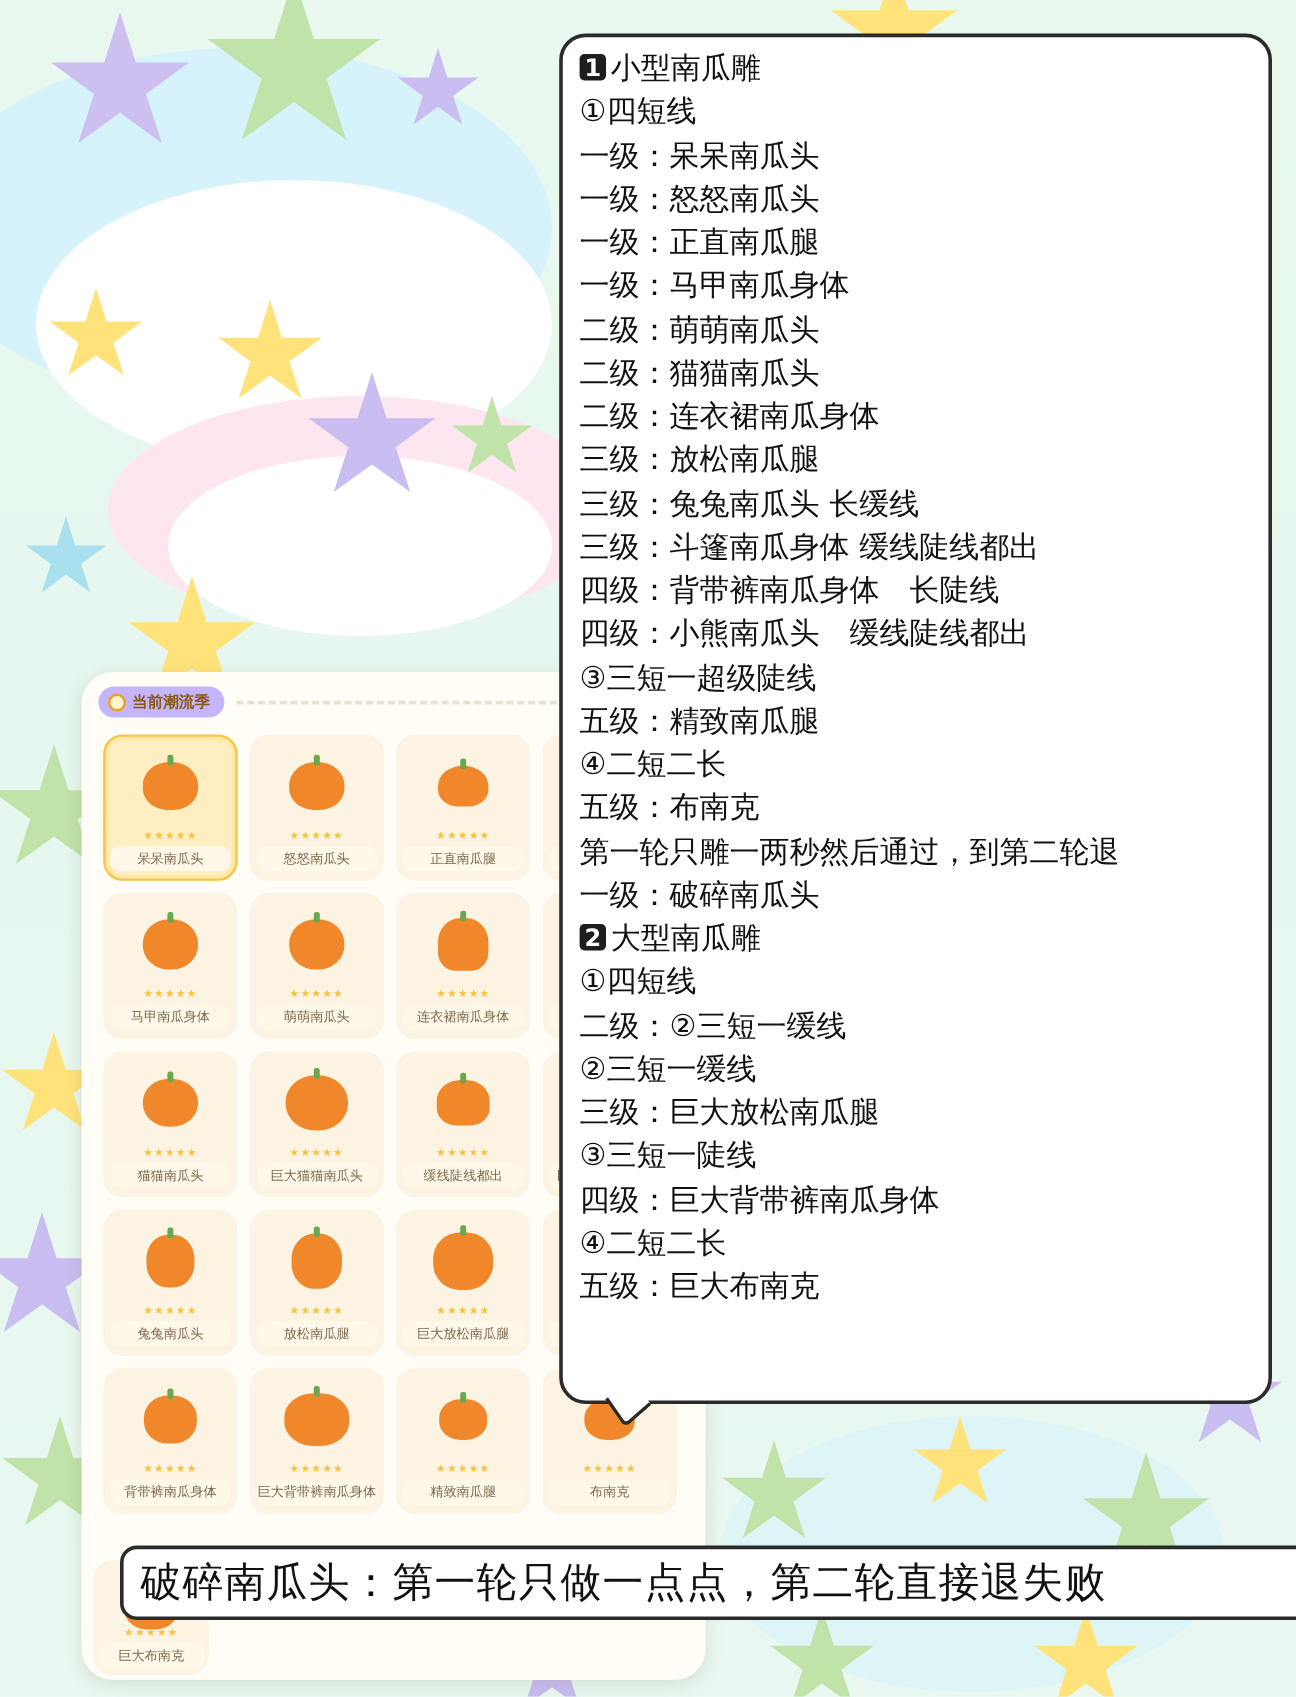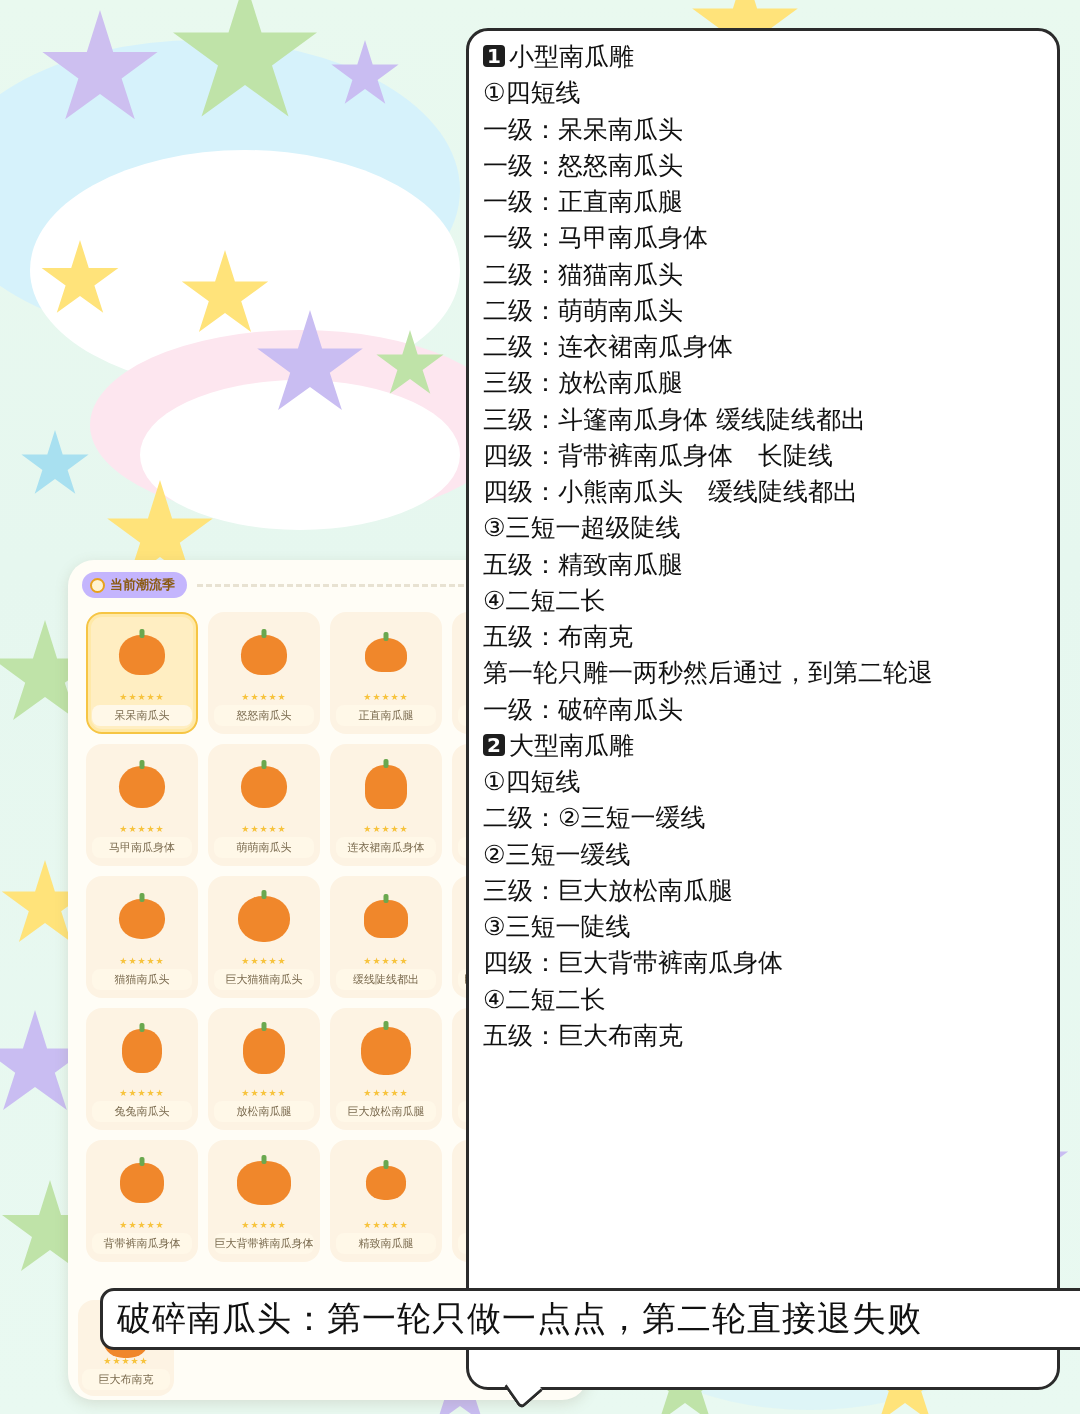--- a/index.html
+++ b/index.html
@@ -39,21 +39,21 @@
   .pk{background:#f0872b;border-radius:48% 48% 45% 45%;position:relative;}
   .pk::after{content:"";position:absolute;left:50%;top:-6px;width:5px;height:9px;
       background:#6aa84f;transform:translateX(-50%);border-radius:2px;}
   .stars{position:absolute;left:0;right:0;bottom:30px;text-align:center;
          color:#f7c33d;font-size:9px;letter-spacing:1px;}
   .cname{position:absolute;left:4px;right:4px;bottom:6px;text-align:center;
          background:#fff8e8;border-radius:8px;font-size:11px;color:#7a6a4e;
          padding:3px 0;white-space:nowrap;overflow:hidden;text-overflow:ellipsis;}
   
   #note{
-    position:absolute;left:466px;top:28px;width:594px;height:1362px;
+    position:absolute;left:466px;top:28px;width:594px;height:1142px;
     background:#ffffff;border:3px solid #2b2b2b;border-radius:22px;
     box-sizing:border-box;padding:8px 12px 6px 14px;
     font-size:25px;line-height:1.45;color:#111;
     font-family:"DejaVu Sans","Liberation Sans",sans-serif;
   }
   #note .ln{white-space:nowrap;}
   .num-box{display:inline-block;background:#1e1e1e;color:#fff;font-size:20px;
       width:22px;height:22px;line-height:22px;text-align:center;border-radius:4px;
       margin-right:4px;vertical-align:2px;font-weight:bold;}
   .tail{position:absolute;left:40px;bottom:-16px;width:26px;height:26px;
@@ -264,24 +264,25 @@
   <div class="cname">巨大布南克</div>
 </div>
 
 <div id="note">
   <div class="ln"><span class="num-box">1</span><span>小型南瓜雕</span></div>
     <div class="ln"><span>①四短线</span></div>
     <div class="ln"><span>一级：呆呆南瓜头</span></div>
     <div class="ln"><span>一级：怒怒南瓜头</span></div>
     <div class="ln"><span>一级：正直南瓜腿</span></div>
     <div class="ln"><span>一级：马甲南瓜身体</span></div>
+    <div class="ln"><span>二级：萌萌南瓜头</span></div>
     <div class="ln"><span>二级：猫猫南瓜头</span></div>
-    <div class="ln"><span>二级：萌萌南瓜头</span></div>
     <div class="ln"><span>二级：连衣裙南瓜身体</span></div>
     <div class="ln"><span>三级：放松南瓜腿</span></div>
+    <div class="ln"><span>三级：兔兔南瓜头 长缓线</span></div>
     <div class="ln"><span>三级：斗篷南瓜身体 缓线陡线都出</span></div>
     <div class="ln"><span>四级：背带裤南瓜身体　长陡线</span></div>
     <div class="ln"><span>四级：小熊南瓜头　缓线陡线都出</span></div>
     <div class="ln"><span>③三短一超级陡线</span></div>
     <div class="ln"><span>五级：精致南瓜腿</span></div>
     <div class="ln"><span>④二短二长</span></div>
     <div class="ln"><span>五级：布南克</span></div>
     <div class="ln"><span>第一轮只雕一两秒然后通过，到第二轮退</span></div>
     <div class="ln"><span>一级：破碎南瓜头</span></div>
     <div class="ln"><span class="num-box">2</span><span>大型南瓜雕</span></div>

